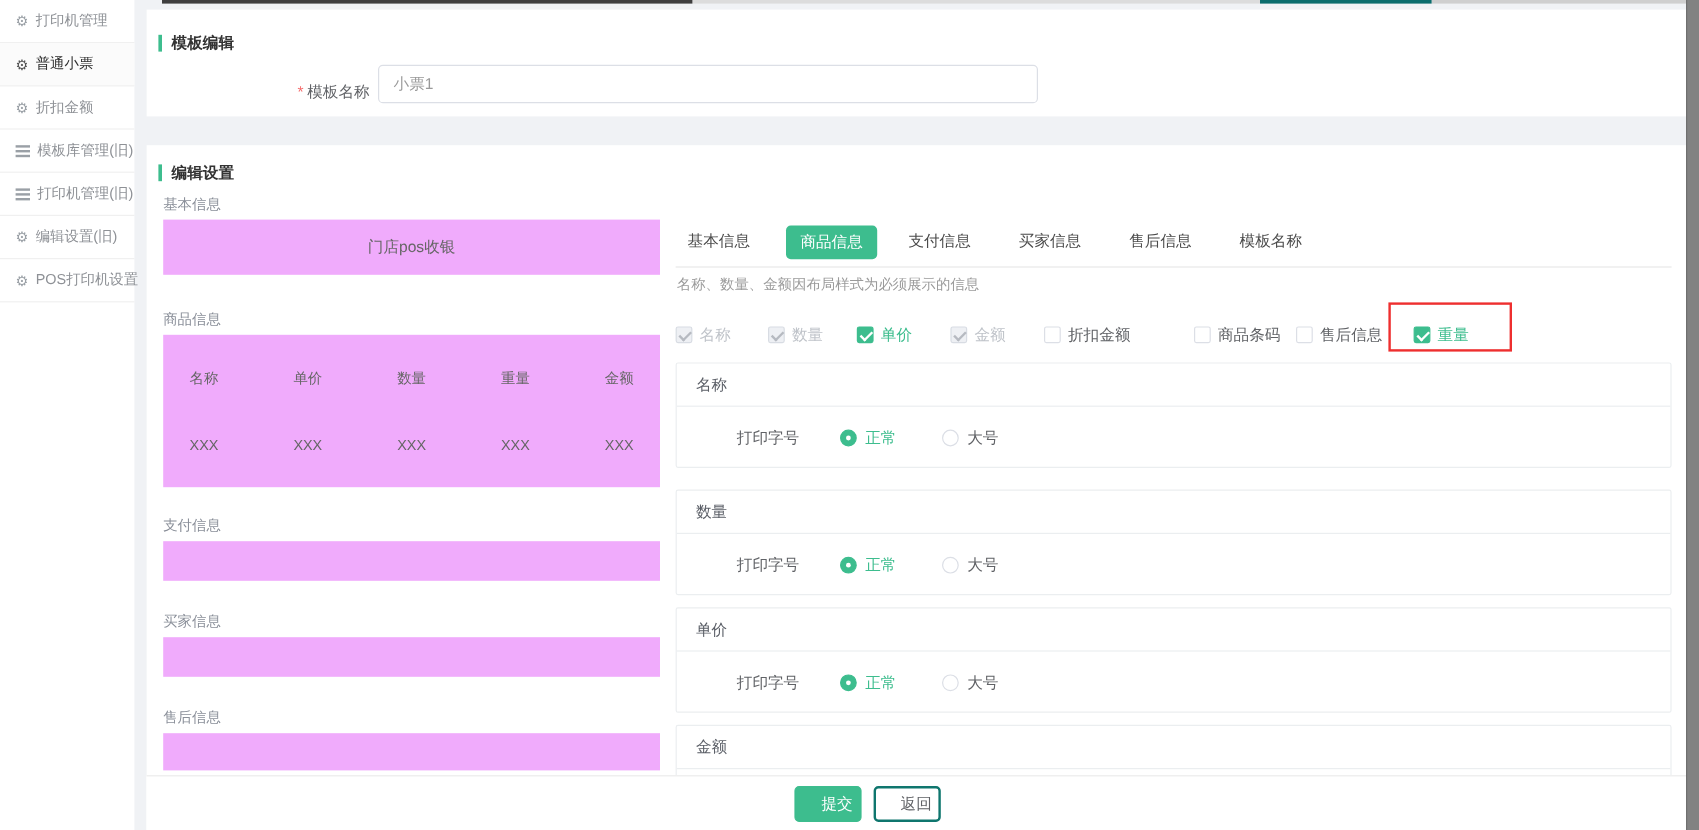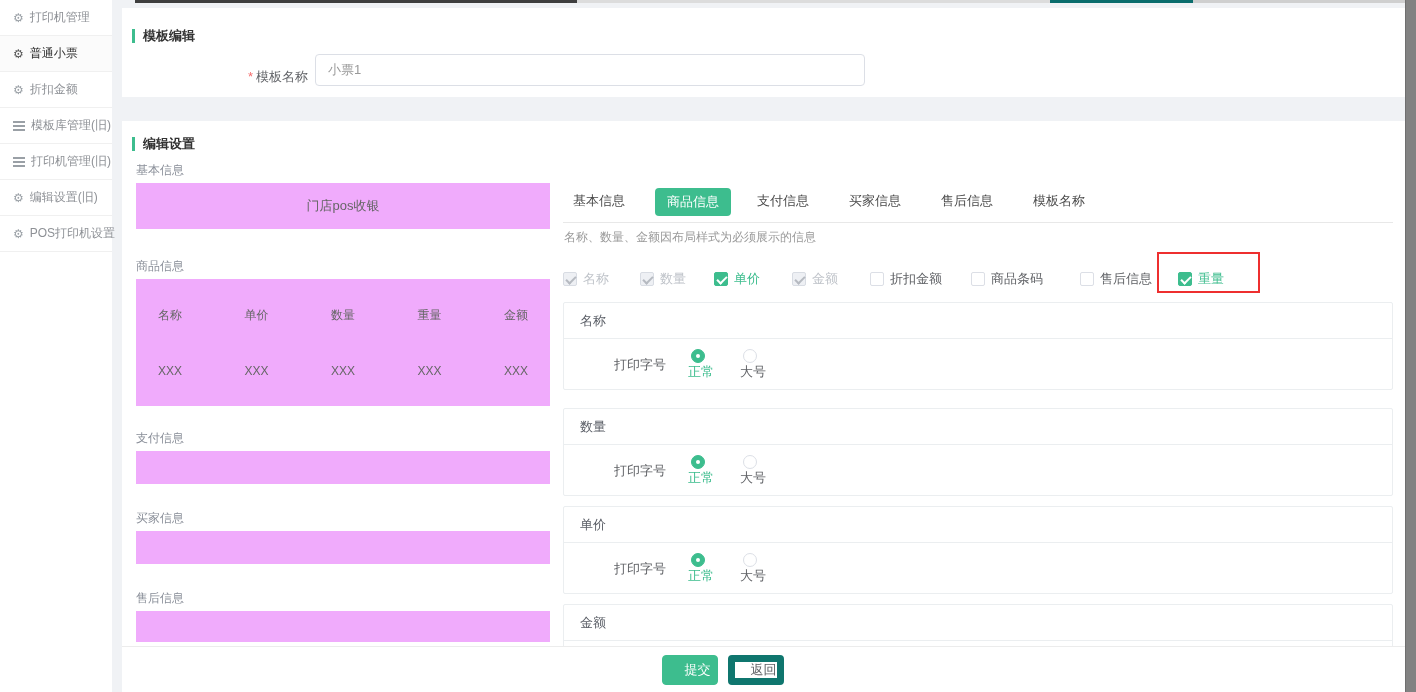--- a/index.html
+++ b/index.html
@@ -72,36 +72,36 @@
   .cb.checked .cb-box { background:#3dbd8e; border-color:#3dbd8e; }
   .cb.checked .cb-box::after { content:""; position:absolute; left:4px; top:1px; width:4px; height:8px; border:solid #fff; border-width:0 2px 2px 0; transform:rotate(45deg); }
   .cb.checked .cb-label { color:#3dbd8e; }
   .cb.checked-disabled .cb-box { background:#eef0f4; border-color:#d8dce3; }
   .cb.checked-disabled .cb-box::after { content:""; position:absolute; left:4px; top:1px; width:4px; height:8px; border:solid #b6bac1; border-width:0 2px 2px 0; transform:rotate(45deg); }
   .cb.checked-disabled .cb-label { color:#bfc3c9; }
   .red-box { position:absolute; left:594px; top:0px; width:103px; height:41px; border:2px solid #ee2f2f; z-index:2; }
 
   .fcard { position:absolute; left:0; width:100%; height:88px; border:1px solid #ebeef0; border-radius:2px; background:#fff; }
   .fcard-hd { height:36px; line-height:36px; padding-left:16px; font-size:13px; color:#5a5e66; border-bottom:1px solid #ebeef0; }
-  .fcard-bd { height:51px; display:flex; align-items:center; padding-left:50px; }
+  .fcard-bd { height:51px; display:flex; align-items:center; padding-left:50px;gap:12px; }
   .fs-label { font-size:13px; color:#606266; margin-right:22px; }
-  .radio { display:flex; align-items:center; margin-right:26px; cursor:pointer;flex-direction:column; }
+  .radio { display:flex; align-items:center; margin-right:26px; cursor:pointer; }
   .radio-dot { width:14px; height:14px; border-radius:50%; border:1px solid #dcdfe6; background:#fff; margin-right:7px; position:relative; }
   .radio.selected .radio-dot { background:#3dbd8e; border-color:#3dbd8e; }
   .radio.selected .radio-dot::after { content:""; position:absolute; left:4px; top:4px; width:4px; height:4px; border-radius:50%; background:#fff; }
   .radio-label { font-size:13px; color:#606266; }
   .radio.selected .radio-label { color:#3dbd8e; }
   .fc1 { top:114px; } .fc2 { top:220px; } .fc3 { top:318px; } .fc4 { top:416px; }
 
   
   .footer { position:absolute; left:122px; right:11px; top:646px; bottom:0; background:#fff; border-top:1px solid #ececec; display:flex; align-items:center; justify-content:center; z-index:4; }
   .footer-inner { display:flex; position:relative; left:-41px; }
   .btn { height:30px; border-radius:4px; font-size:13px; display:flex; align-items:center; justify-content:center; cursor:pointer; font-family:Liberation Serif, serif;padding-left:16px; }
   .btn-submit { width:56px; background:#3dbd8e; color:#fff; border:1px solid #3dbd8e; margin-right:10px; }
-  .btn-back { width:56px; background:#fff; color:#606266; border:7px solid #0f766e; }
+  .btn-back { width:56px; background:#fff; color:#606266; border:2px solid #0f766e; }
 </style>
 </head>
 <body>
 
 <div class="topstrip ts2"></div>
 <div class="topstrip ts4"></div>
 <div class="topstrip ts1"></div>
 <div class="topstrip ts3"></div>
 
 <div class="sidebar">
@@ -211,21 +211,21 @@
         <span class="cb-label">单价</span>
       </span>
       <span class="cb checked-disabled" style="left:229px">
         <span class="cb-box"></span>
         <span class="cb-label">金额</span>
       </span>
       <span class="cb" style="left:307px">
         <span class="cb-box"></span>
         <span class="cb-label">折扣金额</span>
       </span>
-      <span class="cb" style="left:408px">
+      <span class="cb" style="left:432px">
         <span class="cb-box"></span>
         <span class="cb-label">商品条码</span>
       </span>
       <span class="cb" style="left:517px">
         <span class="cb-box"></span>
         <span class="cb-label">售后信息</span>
       </span>
       <span class="cb checked" style="left:615px">
         <span class="cb-box"></span>
         <span class="cb-label">重量</span>

